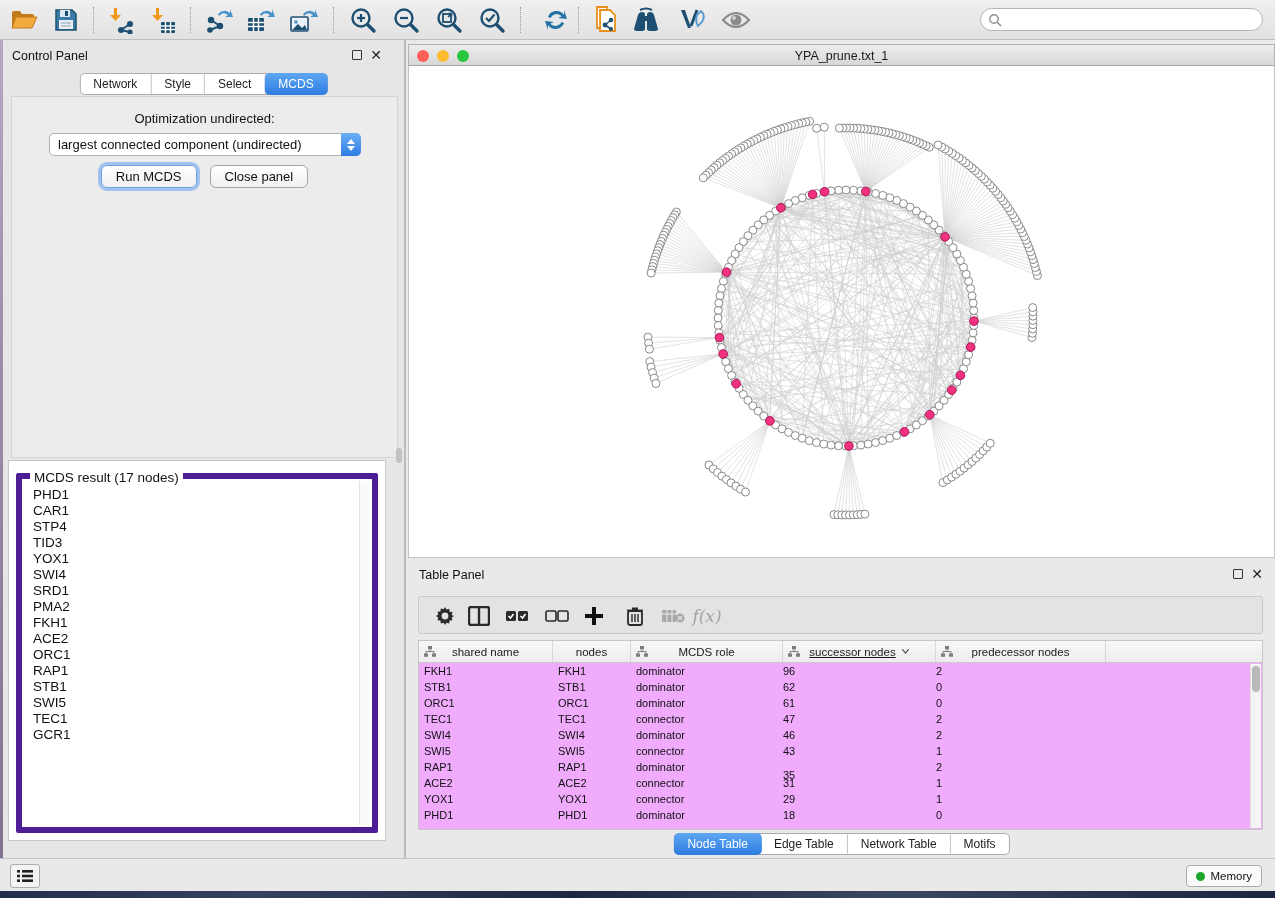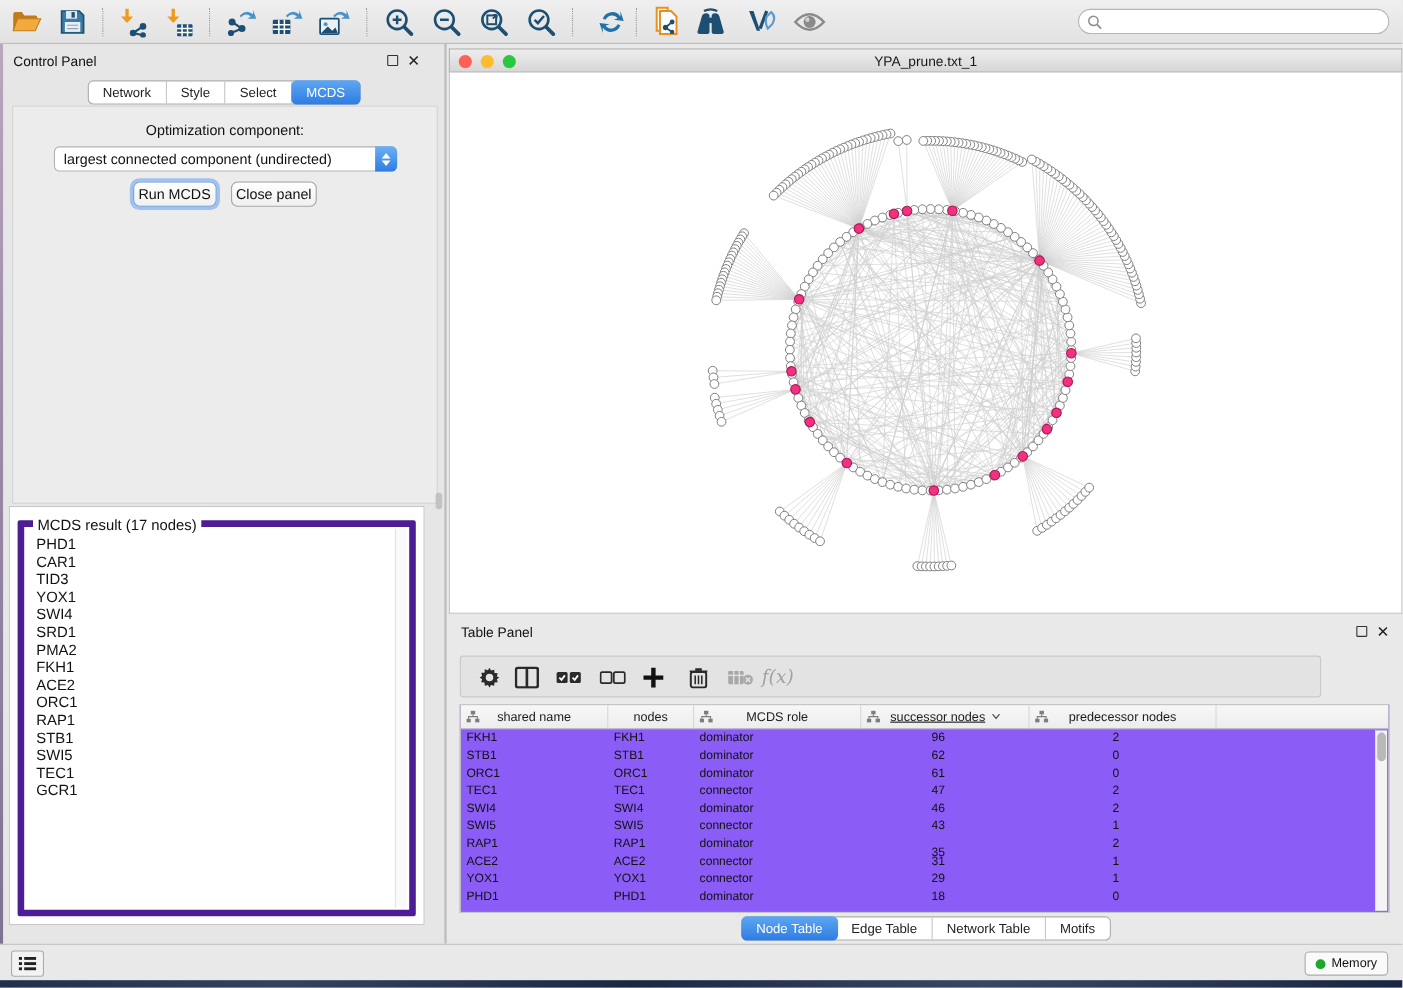--- a/index.html
+++ b/index.html
@@ -31,54 +31,54 @@
   .segment.sel { background:linear-gradient(#5fa7f2,#2d7ce2); color:#fff; border-radius:5px; margin:-1px; border-right:none; padding:0 14px; }
 
   #cp-inner { left:8px; top:56px; width:387px; height:362px; background:#ececec; border:1px solid #d4d4d4; }
   #opt-label { width:100%; text-align:center; top:14px; font-size:13px; color:#111; }
   #opt-dropdown { left:37px; top:36px; width:312px; height:23px; background:#fff; border:1px solid #b2b2b2; border-radius:5px; display:flex; align-items:center; cursor:pointer; }
   #opt-dropdown .dd-text { flex:1; font-size:13px; padding-left:8px; color:#111; white-space:nowrap; overflow:hidden; }
   .dd-stepper { width:20px; height:23px; margin-right:-1px; border-radius:0 5px 5px 0; background:linear-gradient(#6cb0f5,#2d7ce2); display:flex; flex-direction:column; align-items:center; justify-content:center; gap:2px; }
   .dd-stepper .up, .dd-stepper .dn { width:0; height:0; border-left:4px solid transparent; border-right:4px solid transparent; }
   .dd-stepper .up { border-bottom:5px solid #fff; }
   .dd-stepper .dn { border-top:5px solid #fff; }
-  .mac-btn { height:23px; background:linear-gradient(#ffffff,#f0f0f0); border:1px solid #a6a6a6; border-radius:6px; font-size:13px; color:#111; display:flex; align-items:center; justify-content:center; padding:0 4px; cursor:pointer; }
+  .mac-btn { height:23px; background:linear-gradient(#ffffff,#f0f0f0); border:1px solid #a6a6a6; border-radius:6px; font-size:13px; color:#111; display:flex; align-items:center; justify-content:center; padding:0 14px; cursor:pointer; }
   .mac-btn.focused { box-shadow:0 0 0 3px rgba(100,160,240,.55); border-color:#6ea3e0; }
   #cp-buttons { top:68px; width:100%; display:flex; justify-content:center; gap:13px; }
 
   #result-panel { left:5px; top:420px; width:378px; height:381px; background:#fff; border:1px solid #c8c8c8; }
   #result-group { position:absolute; left:7px; top:12px; right:7px; bottom:7px; border:6px solid #4c1d95; border-radius:2px; }
   #result-legend { position:absolute; top:-9px; left:8px; background:#fff; padding:0 4px; font-size:13.5px; color:#111; white-space:nowrap; }
   #mcds-list { position:absolute; left:2px; top:8px; right:14px; bottom:2px; overflow:hidden; font-size:13.5px; color:#111; }
   #mcds-list .item { line-height:16px; padding-left:9px; cursor:default; }
   #result-scroll { position:absolute; top:2px; right:2px; bottom:2px; width:11px; background:#fafafa; border-left:1px solid #e2e2e2; }
   #cp-scroll-thumb { right:2px; top:408px; width:6px; height:15px; background:#c2c2c2; border-radius:3px; }
 
   
   #network-area { left:408px; top:41px; width:867px; height:519px; background:#e9e9e9; }
   #net-titlebar { position:absolute; left:0; top:3px; width:867px; height:22px; background:linear-gradient(#ededed,#d7d7d7); border:1px solid #b3b3b3; border-bottom:1px solid #a8a8a8; }
   .tlight { position:absolute; top:5px; width:12px; height:12px; border-radius:50%; cursor:pointer; }
   #net-title { width:100%; text-align:center; top:4px; font-size:12.5px; color:#1a1a1a; }
   #net-canvas { position:absolute; left:0; top:25px; width:867px; height:492px; background:#fff; border:1px solid #c2c2c2; border-top:none; }
 
   
   #table-panel { left:408px; top:560px; width:867px; height:298px; background:#e9e9e9; }
-  #tp-toolbar { position:absolute; left:10px; top:36px; width:783px; height:38px; background:#e3e3e3; border:1px solid #c9c9c9; border-radius:3px; }
+  #tp-toolbar { position:absolute; left:10px; top:36px; width:845px; height:38px; background:#e3e3e3; border:1px solid #c9c9c9; border-radius:3px; }
   .tpt-icon { position:absolute; top:6px; width:28px; height:26px; display:flex; align-items:center; justify-content:center; cursor:pointer; }
   .tpt-icon.disabled { cursor:default; }
   #fx-label { font-family:"DejaVu Serif","Liberation Serif",serif; font-style:italic; font-size:17px; color:#a2a2a2; }
 
-  #node-table { position:absolute; left:10px; top:80px; width:845px; height:190px; background:#8b5cf6; border:1px solid #c6c6c6; overflow:hidden; }
+  #node-table { position:absolute; left:10px; top:80px; width:845px; height:190px; background:#f0abfc; border:1px solid #c6c6c6; overflow:hidden; }
   #nt-header { display:flex; height:22px; background:linear-gradient(#f7f7f7,#ededed); border-bottom:1px solid #c9c9c9; }
   .nt-hcell { position:relative; display:flex; align-items:center; justify-content:center; font-size:11.5px; color:#1a1a1a; border-right:1px solid #d7d7d7; cursor:pointer; }
   .nt-hcell .tree-ic { position:absolute; left:5px; top:5px; }
   .nt-hcell .sort-chev { margin-left:6px; width:7px; height:5px; }
   .nt-row { display:flex; height:16px; align-items:center; cursor:pointer; }
   .nt-cell { font-size:11px; color:#111; white-space:nowrap; overflow:hidden; }
-  .nt-cell.num { text-align:center; }
+  .nt-cell.num { text-align:left; }
   #nt-scroll { position:absolute; top:23px; right:1px; bottom:1px; width:11px; background:#f4f4f4; border-left:1px solid #e0e0e0; }
   #nt-thumb { position:absolute; top:2px; left:1px; width:8px; height:26px; background:#b9b9b9; border-radius:4px; cursor:pointer; }
 
   #tp-tabs { position:absolute; top:273px; left:50%; transform:translateX(-50%); }
 
   
   #status-bar { left:0; top:858px; width:1275px; height:33px; background:#e9e9e9; border-top:1px solid #c4c4c4; }
   #list-btn { position:absolute; left:10px; top:5px; width:30px; height:24px; background:#f3f3f3; border:1px solid #ababab; border-radius:3px; display:flex; align-items:center; justify-content:center; cursor:pointer; }
   #memory-btn { position:absolute; right:13px; top:6px; height:22px; background:#fafafa; border:1px solid #ababab; border-radius:4px; display:flex; align-items:center; gap:5px; padding:0 9px; font-size:11.5px; color:#111; cursor:pointer; }
   #memory-dot { width:9px; height:9px; border-radius:50%; }
@@ -252,40 +252,41 @@
   <div class="abs" style="top:33px;left:50%;transform:translateX(-50%)">
     <div class="segmented" id="cp-tabs">
         <div class="segment">Network</div>
         <div class="segment">Style</div>
         <div class="segment">Select</div>
         <div class="segment sel">MCDS</div>
       </div>
   </div>
 
   <div id="cp-inner" class="abs">
-    <div id="opt-label" class="abs">Optimization component:</div>
+    <div id="opt-label" class="abs">Optimization undirected:</div>
     <div id="opt-dropdown" class="abs">
       <div class="dd-text">largest connected component (undirected)</div>
       <div class="dd-stepper">
           <div class="up"></div>
           <div class="dn"></div>
         </div>
     </div>
     <div id="cp-buttons" class="abs">
       <div class="mac-btn focused">Run MCDS</div>
       <div class="mac-btn">Close panel</div>
     </div>
   </div>
 
   <div id="result-panel" class="abs">
     <div id="result-group">
       <div id="result-legend">MCDS result (17 nodes)</div>
       <div id="mcds-list">
           <div class="item">PHD1</div>
           <div class="item">CAR1</div>
+          <div class="item">STP4</div>
           <div class="item">TID3</div>
           <div class="item">YOX1</div>
           <div class="item">SWI4</div>
           <div class="item">SRD1</div>
           <div class="item">PMA2</div>
           <div class="item">FKH1</div>
           <div class="item">ACE2</div>
           <div class="item">ORC1</div>
           <div class="item">RAP1</div>
           <div class="item">STB1</div>

